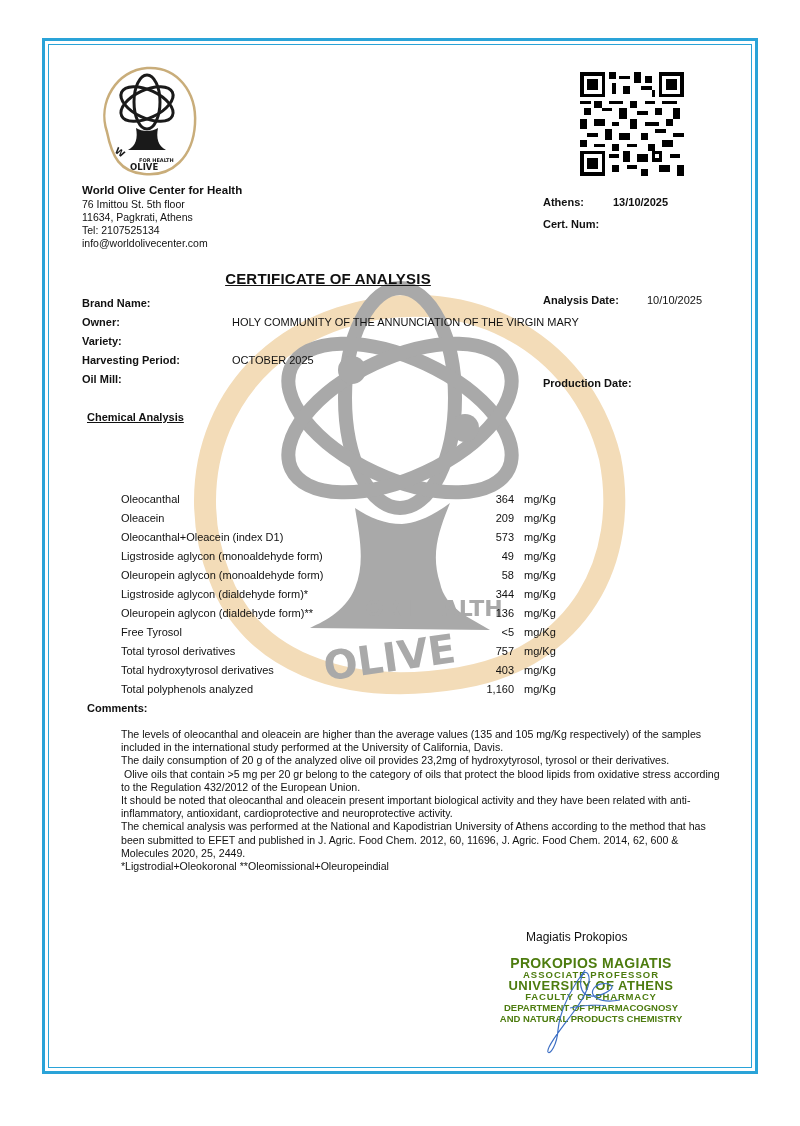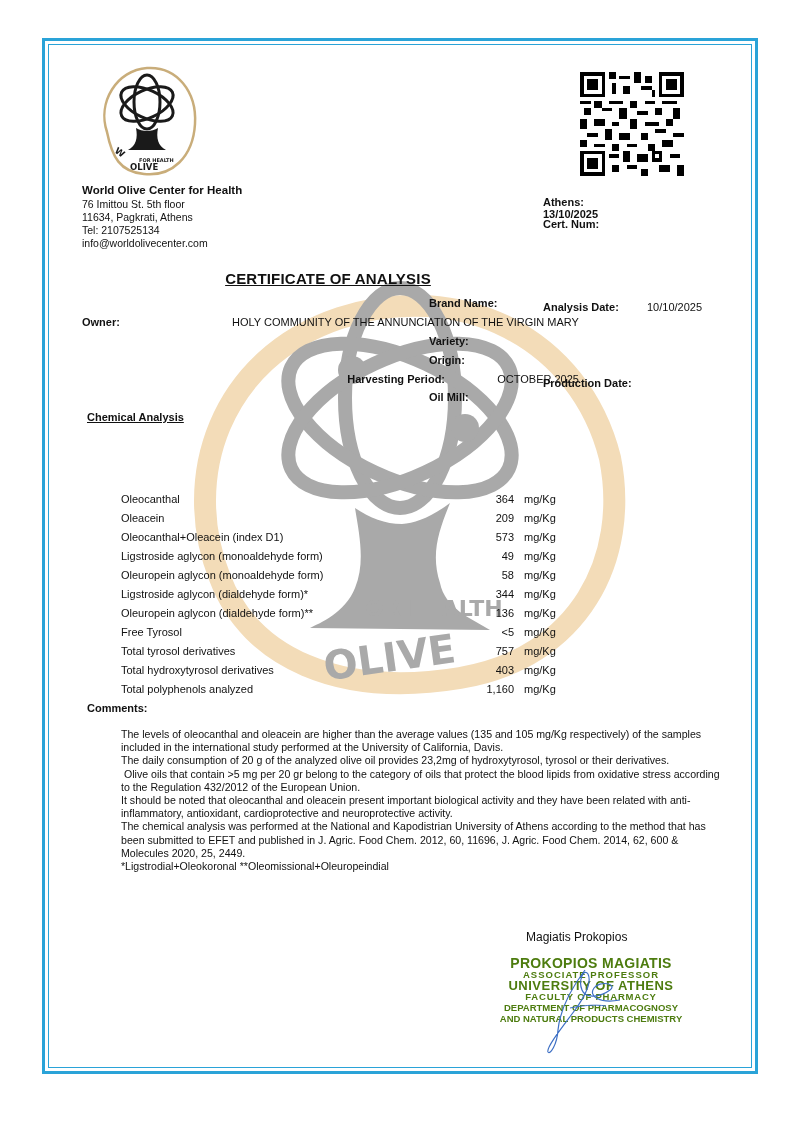--- a/index.html
+++ b/index.html
@@ -13,32 +13,32 @@
   .watermark { position:absolute; left:160px; top:278px; width:480px; height:440px; pointer-events:none; }
 
   .logo { position:absolute; left:92px; top:62px; width:110px; height:120px; }
 
   .org { position:absolute; left:82px; top:184px; font-size:10.5px; line-height:13px; }
   .org .name { font-weight:bold; font-size:11.5px; margin-bottom:1px; }
 
   .qr { position:absolute; left:580px; top:72px; width:104px; height:104px; }
 
   .right-meta { position:absolute; left:543px; top:196px; font-size:11px; font-weight:bold; }
-  .right-meta .row { height:22px; display:flex;flex-direction:column; }
+  .right-meta .row { height:22px; display:flex; }
   .right-meta .lbl { width:70px; }
 
   .title { position:absolute; left:0; width:656px; top:270px; text-align:center;
            font-weight:bold; font-size:15px; text-decoration:underline; letter-spacing:0.2px; }
 
   .fields { position:absolute; left:82px; top:294px; font-size:11px; }
-  .fields .row { height:18.8px; display:flex; align-items:center;justify-content:flex-end; }
+  .fields .row { height:18.8px; display:flex; align-items:center; }
   .fields .lbl { width:126px; font-weight:bold; }
   .fields .val { font-weight:normal;margin-left:24px; }
 
-  .analysis-date { position:absolute; left:543px; top:294px; font-size:11px; display:flex; height:18.8px; align-items:flex-end; }
+  .analysis-date { position:absolute; left:543px; top:294px; font-size:11px; display:flex; height:18.8px; align-items:flex-start; }
   .analysis-date .lbl { font-weight:bold; width:104px; }
   .prod-date { position:absolute; left:543px; top:377px; font-size:11px; font-weight:bold; }
 
   .chem-head { position:absolute; left:87px; top:411px; font-size:11px; font-weight:bold; text-decoration:underline; }
 
   .results { position:absolute; left:121px; top:486px; font-size:11px; }
   .results .row { height:19px; display:flex; align-items:flex-end; }
   .results .name { width:338px; }
   .results .num { width:55px; text-align:right; }
   .results .unit { width:60px; padding-left:10px; box-sizing:border-box; }
@@ -184,24 +184,20 @@
     </div>
   <div class="row">
       <span class="lbl">Owner:</span>
       <span class="val">HOLY COMMUNITY OF THE ANNUNCIATION OF THE VIRGIN MARY</span>
     </div>
   <div class="row">
       <span class="lbl">Variety:</span>
       <span class="val"></span>
     </div>
   <div class="row">
-      <span class="lbl">Origin:</span>
-      <span class="val"></span>
-    </div>
-  <div class="row">
       <span class="lbl">Harvesting Period:</span>
       <span class="val">OCTOBER 2025</span>
     </div>
   <div class="row">
       <span class="lbl">Oil Mill:</span>
       <span class="val"></span>
     </div>
 </div>
 
 <div class="analysis-date">

